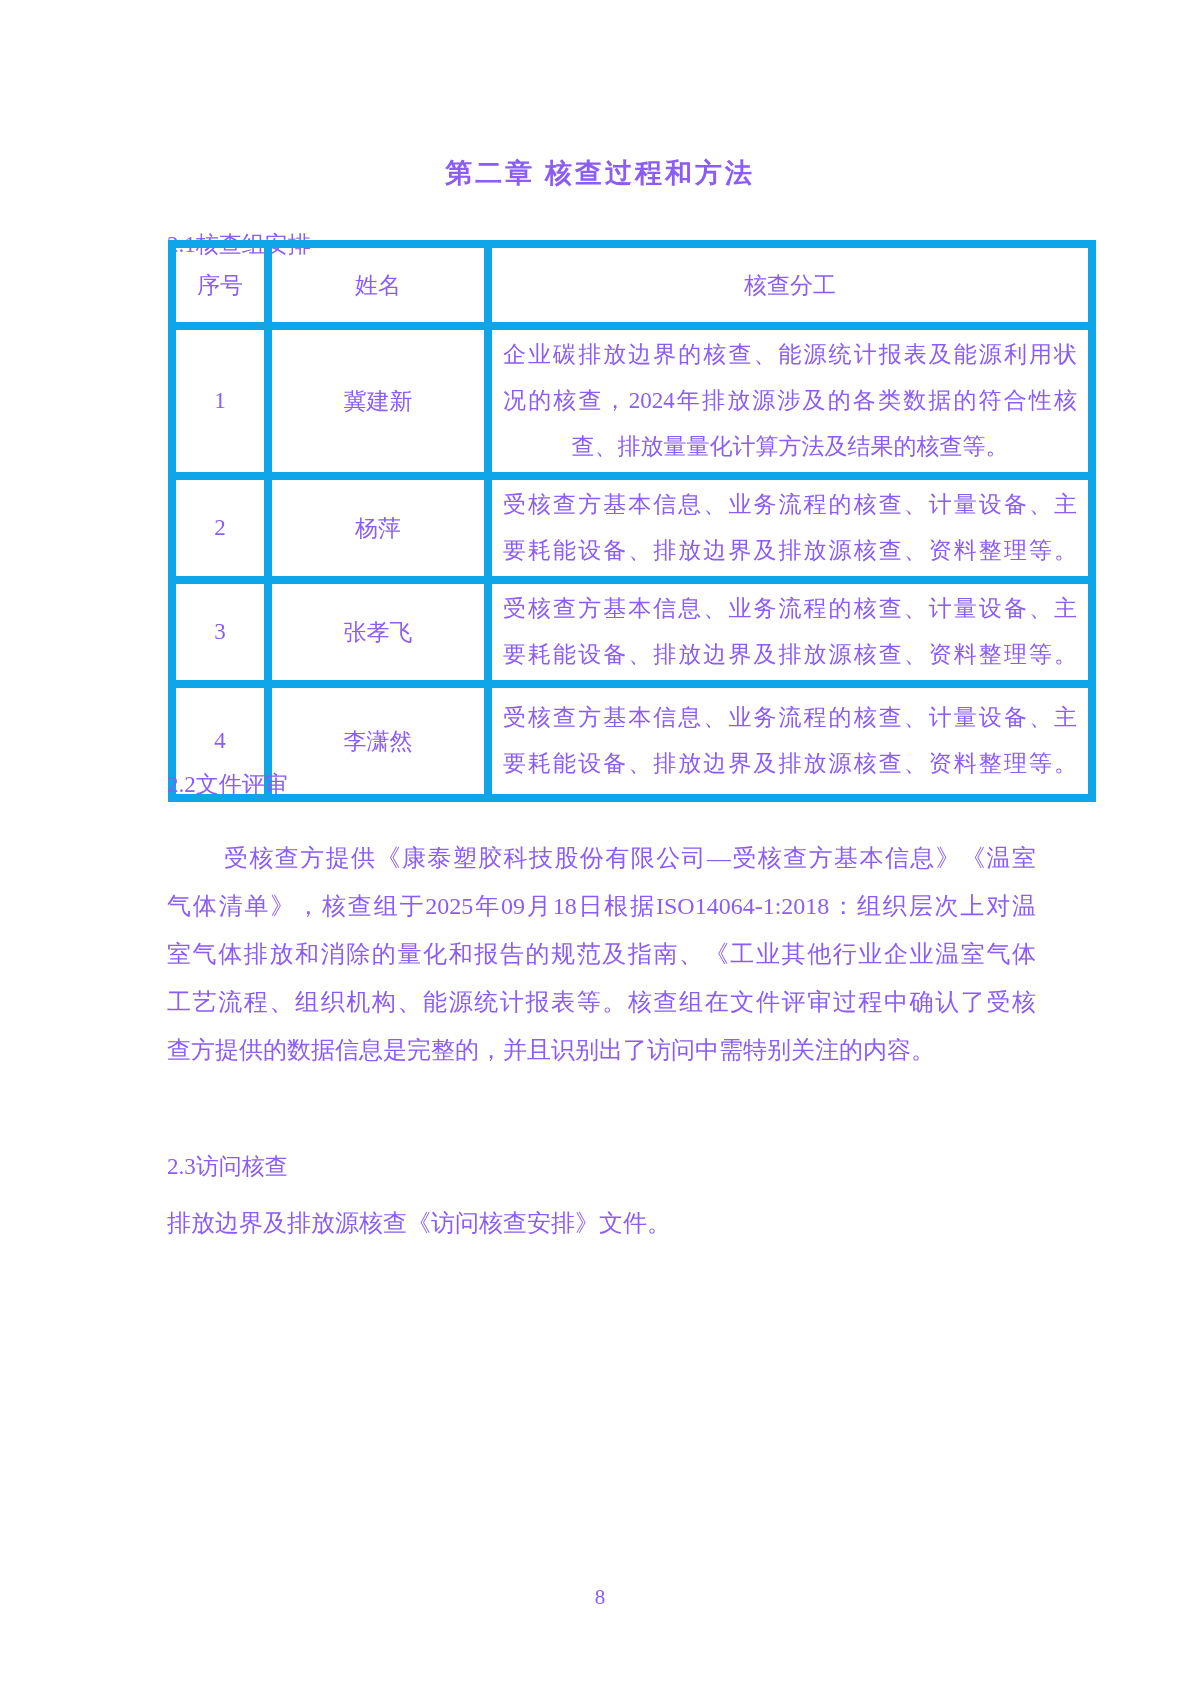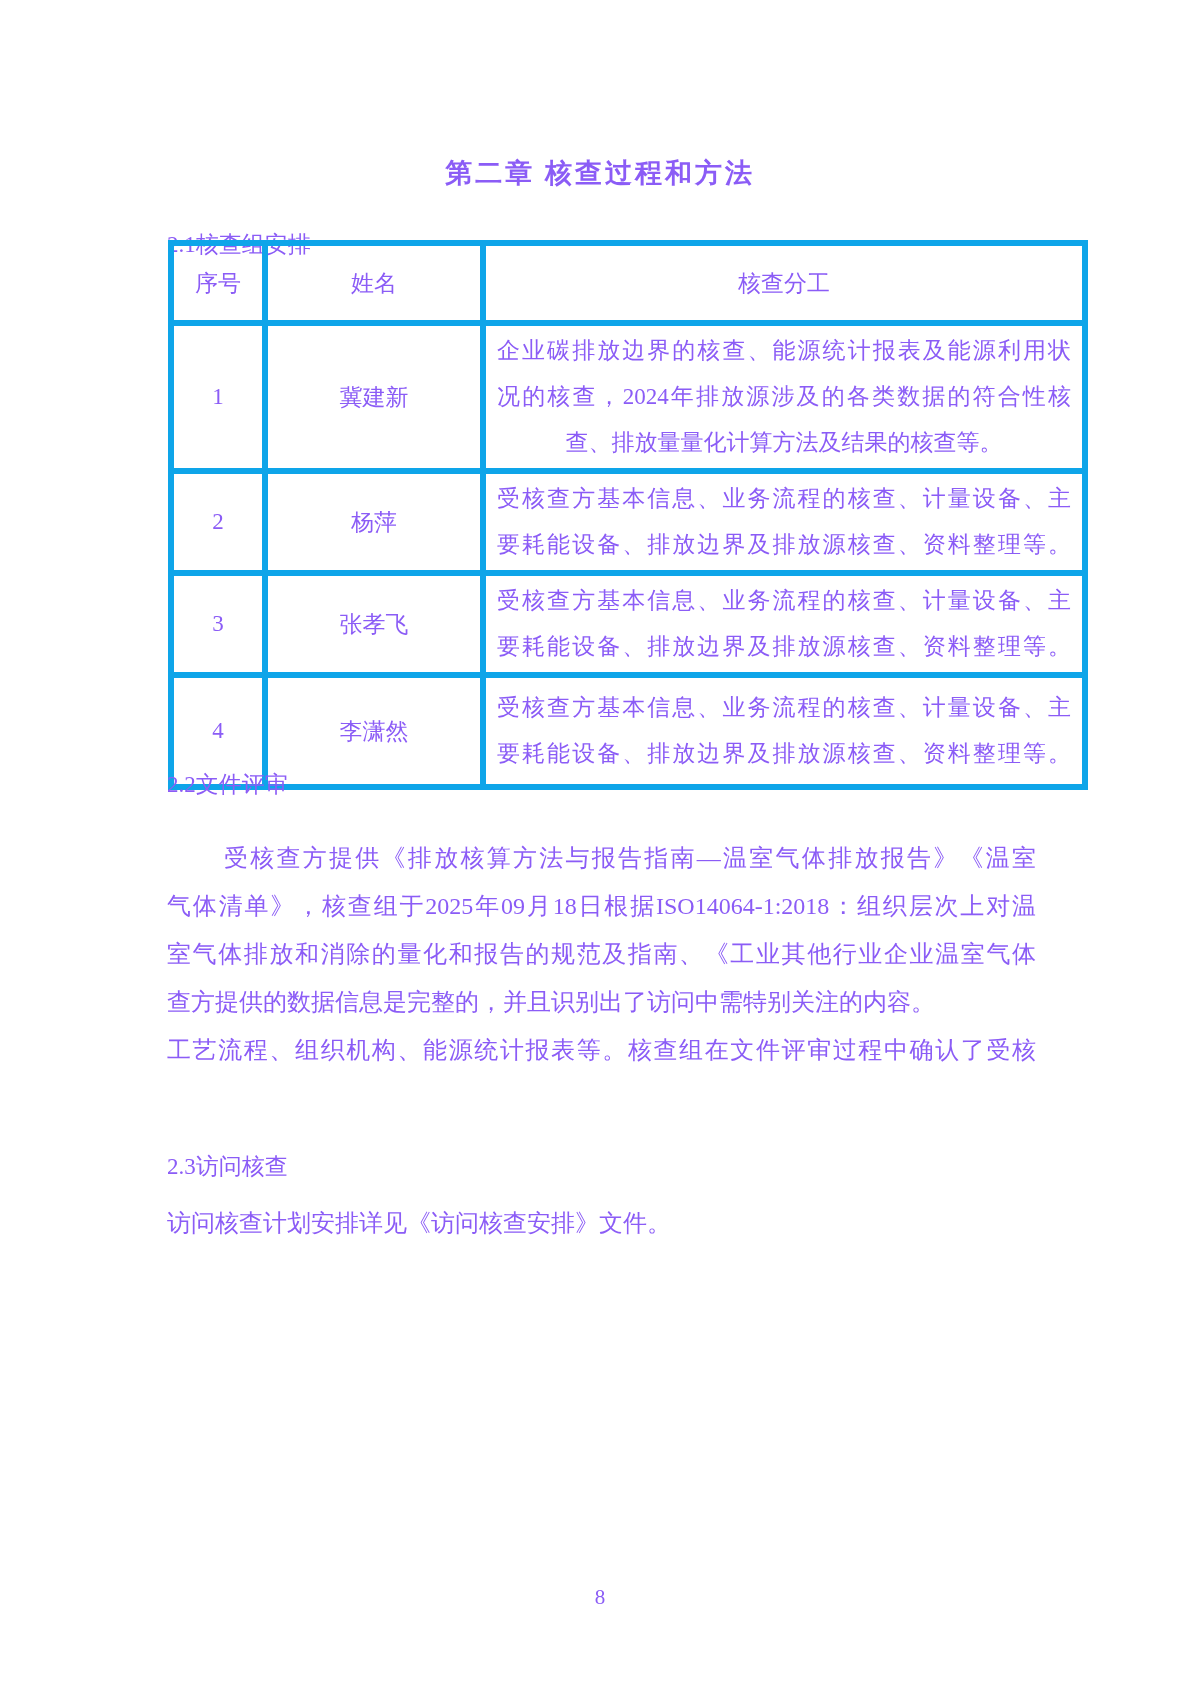--- a/index.html
+++ b/index.html
@@ -26,21 +26,21 @@
   .h22{top:770px;}
   .h23{top:1152px;}
 
   table.team{
     position:absolute;top:240px;left:168px;
     width:870px;
     border-collapse:collapse;
     table-layout:fixed;
   }
   table.team td{
-    border:6px solid #0ea5e9;
+    border:8px solid #0ea5e9;
     vertical-align:middle;
     font-size:23px;
   }
   td.c-no{width:86px;text-align:center;}
   td.c-name{width:210px;text-align:center;border-radius:9px;}
   td.c-duty{width:574px;}
   tr.hdr td{height:70px;text-align:center;}
   tr.r1 td{height:138px;}
   tr.r2 td{height:90px;}
   tr.r3 td{height:88px;}
@@ -126,26 +126,26 @@
           <div class="duty-line">受核查方基本信息、业务流程的核查、计量设备、主</div>
           <div class="duty-line">要耗能设备、排放边界及排放源核查、资料整理等。</div>
         </td>
       </tr>
     </tbody>
   </table>
 
   <div class="sec-heading h22">2.2文件评审</div>
 
   <div class="review-para">
-    <div class="para-line first">受核查方提供《排放核算方法与报告指南—温室气体排放报告》《温室</div>
+    <div class="para-line first">受核查方提供《康泰塑胶科技股份有限公司—受核查方基本信息》《温室</div>
     <div class="para-line">气体清单》，核查组于2025年09月18日根据ISO14064-1:2018：组织层次上对温</div>
     <div class="para-line">室气体排放和消除的量化和报告的规范及指南、《工业其他行业企业温室气体</div>
+    <div class="para-line">工艺流程、组织机构、能源统计报表等。核查组在文件评审过程中确认了受核</div>
     <div class="para-line last">查方提供的数据信息是完整的，并且识别出了访问中需特别关注的内容。</div>
-    <div class="para-line">工艺流程、组织机构、能源统计报表等。核查组在文件评审过程中确认了受核</div>
   </div>
 
   <div class="sec-heading h23">2.3访问核查</div>
 
-  <div class="visit-line">访问核查计划安排详见《访问核查安排》文件。</div>
+  <div class="visit-line">排放边界及排放源核查《访问核查安排》文件。</div>
 
   <div class="page-num">8</div>
 
 </div>
 
 </body></html>

